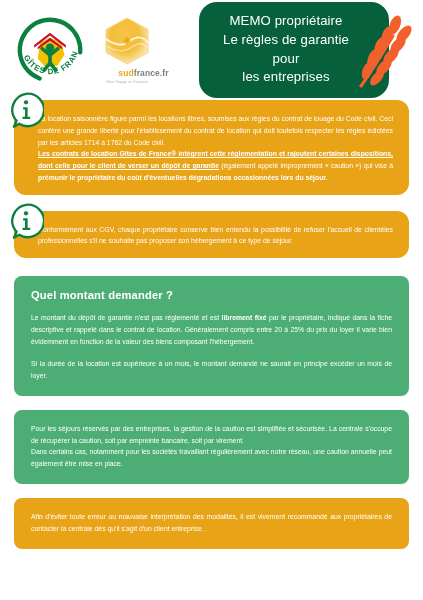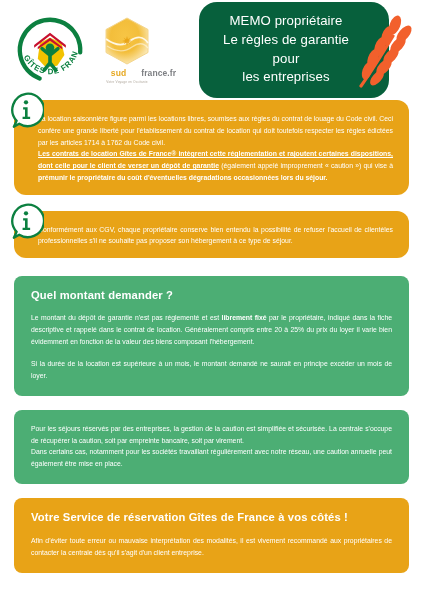--- a/index.html
+++ b/index.html
@@ -59,21 +59,21 @@
     position: relative;
   }
   .sf-wordmark {
     font-size: 8.5px;
     font-weight: bold;
     letter-spacing: .1px;
     margin-top: 2px;
     white-space: nowrap;
   }
   .sf-wordmark .sud { color: #E6A820; padding-left: 33px; }
-  .sf-wordmark .fr  { color: #7d7f83; padding-left: 15px; }
+  .sf-wordmark .fr  { color: #7d7f83; }
   .sf-tag {
     font-size: 3.2px;
     color: #b0a89d;
     margin-top: 1.5px;
     letter-spacing: .15px;
     white-space: nowrap;
   }
 
   .title-wrap {
     position: relative;
@@ -291,17 +291,16 @@
   <div class="gap-14"></div>
 
   <div class="section green">
     <p>Pour les séjours réservés par des entreprises, la gestion de la caution est simplifiée et sécurisée. La centrale s'occupe de récupérer la caution, soit par empreinte bancaire, soit par virement.</p>
     <p style="margin-top:0">Dans certains cas, notamment pour les sociétés travaillant régulièrement avec notre réseau, une caution annuelle peut également être mise en place.</p>
   </div>
 
   <div class="gap-14"></div>
 
   <div class="section orange">
-    <h2>Votre Service de réservation Gîtes de France à vos côtés !</h2>
     <p>Afin d'éviter toute erreur ou mauvaise interprétation des modalités, il est vivement recommandé aux propriétaires de contacter la centrale dès qu'il s'agit d'un client entreprise.</p>
   </div>
 
 </div>
 
 </body></html>

